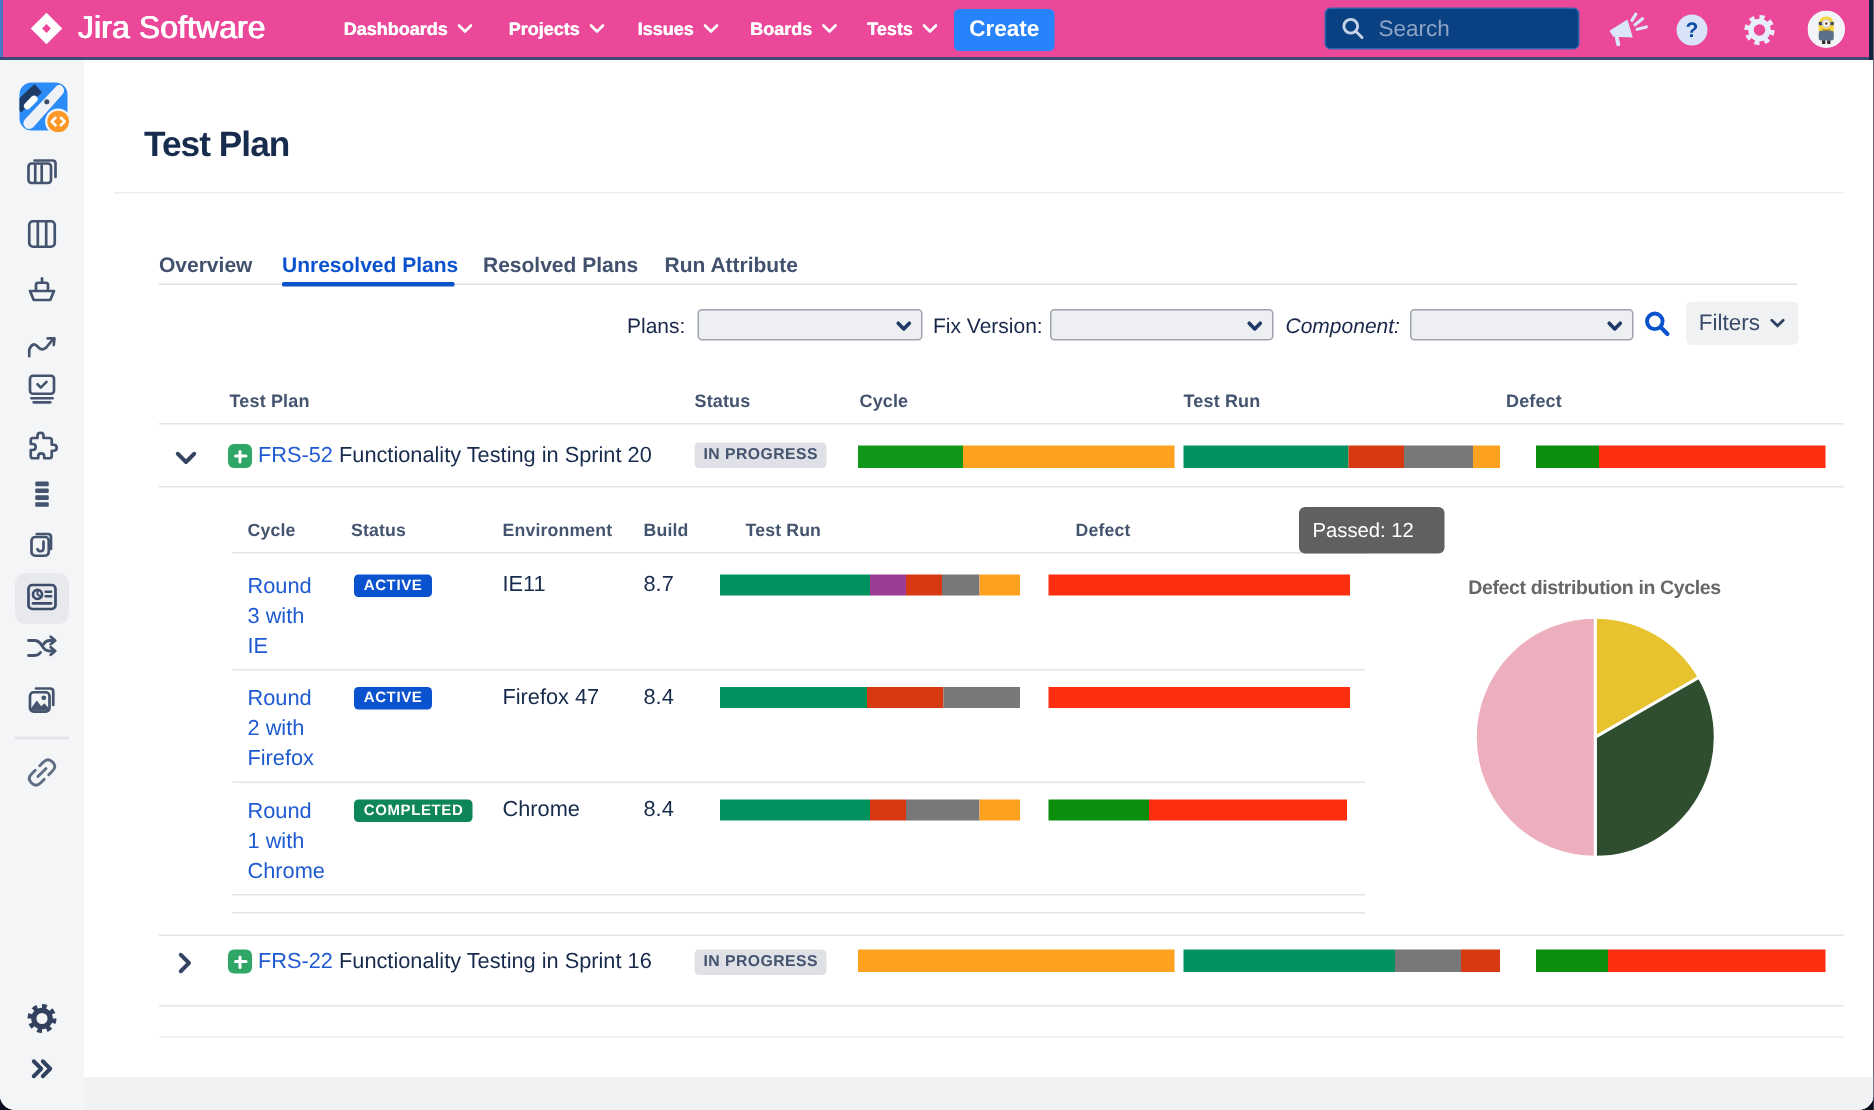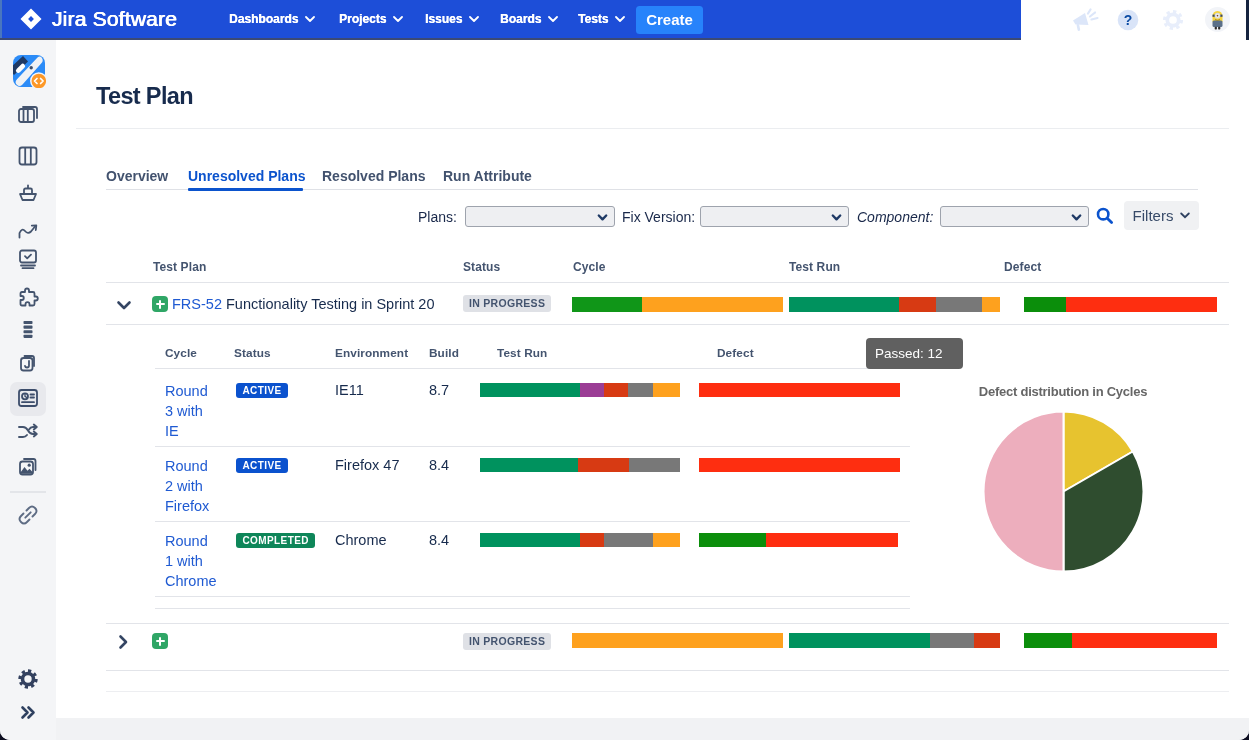--- a/index.html
+++ b/index.html
@@ -3,21 +3,21 @@
 <meta charset="utf-8">
 <style>
 * { margin:0; padding:0; box-sizing:border-box; }
 html,body { width:1249px; height:740px; background:#0d0e20; overflow:hidden; }
 body, .page { font-family:"Liberation Sans", sans-serif; }
 .page { position:relative; width:1249px; height:740px; background:#0d0e20; }
 .window { position:absolute; left:0; top:0; width:1249px; height:740px; background:#fff; border-radius:0 0 10px 10px; overflow:hidden; box-shadow: inset 0 -1.5px 0 #c9ccd4; }
 .abs { position:absolute; }
 
 
-.nav { position:absolute; left:0; top:0; width:1021px; height:40px; background:#1d4ed8; border-bottom:2px solid #3c4a74; }
+.nav { position:absolute; left:0; top:0; width:1249px; height:40px; background:#ec4899; border-bottom:2px solid #3c4a74; }
 .nav .title { position:absolute; left:52px; top:7px; color:#fff; font-size:21px; font-weight:500; letter-spacing:0.2px; text-shadow:0.4px 0 0 #fff, -0.4px 0 0 #fff; }
 .navitem { position:absolute; top:12px; color:#fff; font-size:12px; font-weight:700; display:flex; align-items:center; gap:7px; text-shadow:0.3px 0 0 #fff;margin-left:10px; }
 .navchev { width:10px; height:6px; }
 .createbtn { position:absolute; left:636px; top:6px; width:67px; height:28px; background:#2783fb; border-radius:3.5px; color:#fff; font-size:15px; font-weight:700; text-align:center; line-height:28px; }
 .search { position:absolute; left:883px; top:5px; width:170px; height:28px; background:#0a4183; border:1.5px solid #2e66ae; border-radius:4px; display:flex; align-items:center; }
 .search .ph { color:#8fa4c4; font-size:15px; margin-left:9px; }
 
 
 .sidebar { position:absolute; left:0; top:40px; width:56px; height:700px; background:#f4f5f7; }
 .sideicon { position:absolute; left:16px; width:24px; height:24px; }
@@ -194,20 +194,21 @@
   <path d="M81.5,81.5 L150.8,41.5 A80,80 0 0 1 81.5,161.5 Z" fill="#2f4d2f" stroke="#fff" stroke-width="2"></path>
   <path d="M81.5,81.5 L81.5,161.5 A80,80 0 1 1 81.5,1.5 Z" fill="#edaebd" stroke="#fff" stroke-width="2"></path>
 </svg>
 
 <div class="line" style="left:106px; top:623px; width:1123px;"></div>
 
 <svg class="abs" style="left:118px; top:634px;" width="11" height="16" viewBox="0 0 11 16">
         <path d="M2.5 2.5 L8 8 L2.5 13.5" fill="none" stroke="#344563" stroke-width="2.6" stroke-linecap="round" stroke-linejoin="round"></path>
       </svg>
 <div class="plus" style="left:152px; top:633px;"></div>
+<span class="rowtext" style="left:172px; top:633px;"><span class="blue">FRS-22</span> Functionality Testing in Sprint 16</span>
 <span class="badge-gray" style="left:463px; top:633px;">IN PROGRESS</span>
 <div class="bar" style="left:572px; top:633px; height:15px;">
         <div class="c-orange" style="width:211px;"></div>
       </div>
 <div class="bar" style="left:789px; top:633px; height:15px;">
         <div class="c-teal" style="width:141px;"></div>
         <div class="c-gray" style="width:44px;"></div>
         <div class="c-red" style="width:26px;"></div>
       </div>
 <div class="bar" style="left:1024px; top:633px; height:15px;">
@@ -342,20 +343,27 @@
   <span class="navitem" style="left:415px;">Issues <svg class="navchev" viewBox="0 0 10 6">
             <path d="M1 1 L5 5 L9 1" fill="none" stroke="#fff" stroke-width="1.8" stroke-linecap="round" stroke-linejoin="round"></path>
           </svg></span>
   <span class="navitem" style="left:490px;justify-content:flex-end;">Boards <svg class="navchev" viewBox="0 0 10 6">
             <path d="M1 1 L5 5 L9 1" fill="none" stroke="#fff" stroke-width="1.8" stroke-linecap="round" stroke-linejoin="round"></path>
           </svg></span>
   <span class="navitem" style="left:568px;">Tests <svg class="navchev" viewBox="0 0 10 6">
             <path d="M1 1 L5 5 L9 1" fill="none" stroke="#fff" stroke-width="1.8" stroke-linecap="round" stroke-linejoin="round"></path>
           </svg></span>
   <div class="createbtn">Create</div>
+  <div class="search">
+    <svg style="margin-left:10px;" width="16" height="16" viewBox="0 0 16 16">
+            <circle cx="6.5" cy="6.5" r="4.6" fill="none" stroke="#c8d3e8" stroke-width="1.9"></circle>
+            <line x1="10" y1="10" x2="14" y2="14" stroke="#c8d3e8" stroke-width="1.9" stroke-linecap="round"></line>
+          </svg>
+    <span class="ph">Search</span>
+  </div>
 
   <svg class="abs" style="left:1071px; top:8px;" width="28" height="25" viewBox="0 0 28 25">
     <path d="M2 12.5 L14 5 L17.5 17 L4.5 16.5 Z" fill="#dce6f9"></path>
     <rect x="6" y="16" width="2.6" height="7" rx="1.2" transform="rotate(-12 7 19)" fill="#dce6f9"></rect>
     <line x1="19" y1="8.5" x2="24" y2="4.5" stroke="#dce6f9" stroke-width="2.2" stroke-linecap="round"></line>
     <line x1="20.5" y1="11.5" x2="26.5" y2="10" stroke="#dce6f9" stroke-width="2.2" stroke-linecap="round"></line>
     <line x1="17" y1="5.5" x2="19.5" y2="1.5" stroke="#dce6f9" stroke-width="2.2" stroke-linecap="round"></line>
   </svg>
 
   <svg class="abs" style="left:1117px; top:9px;" width="22" height="22" viewBox="0 0 22 22">

